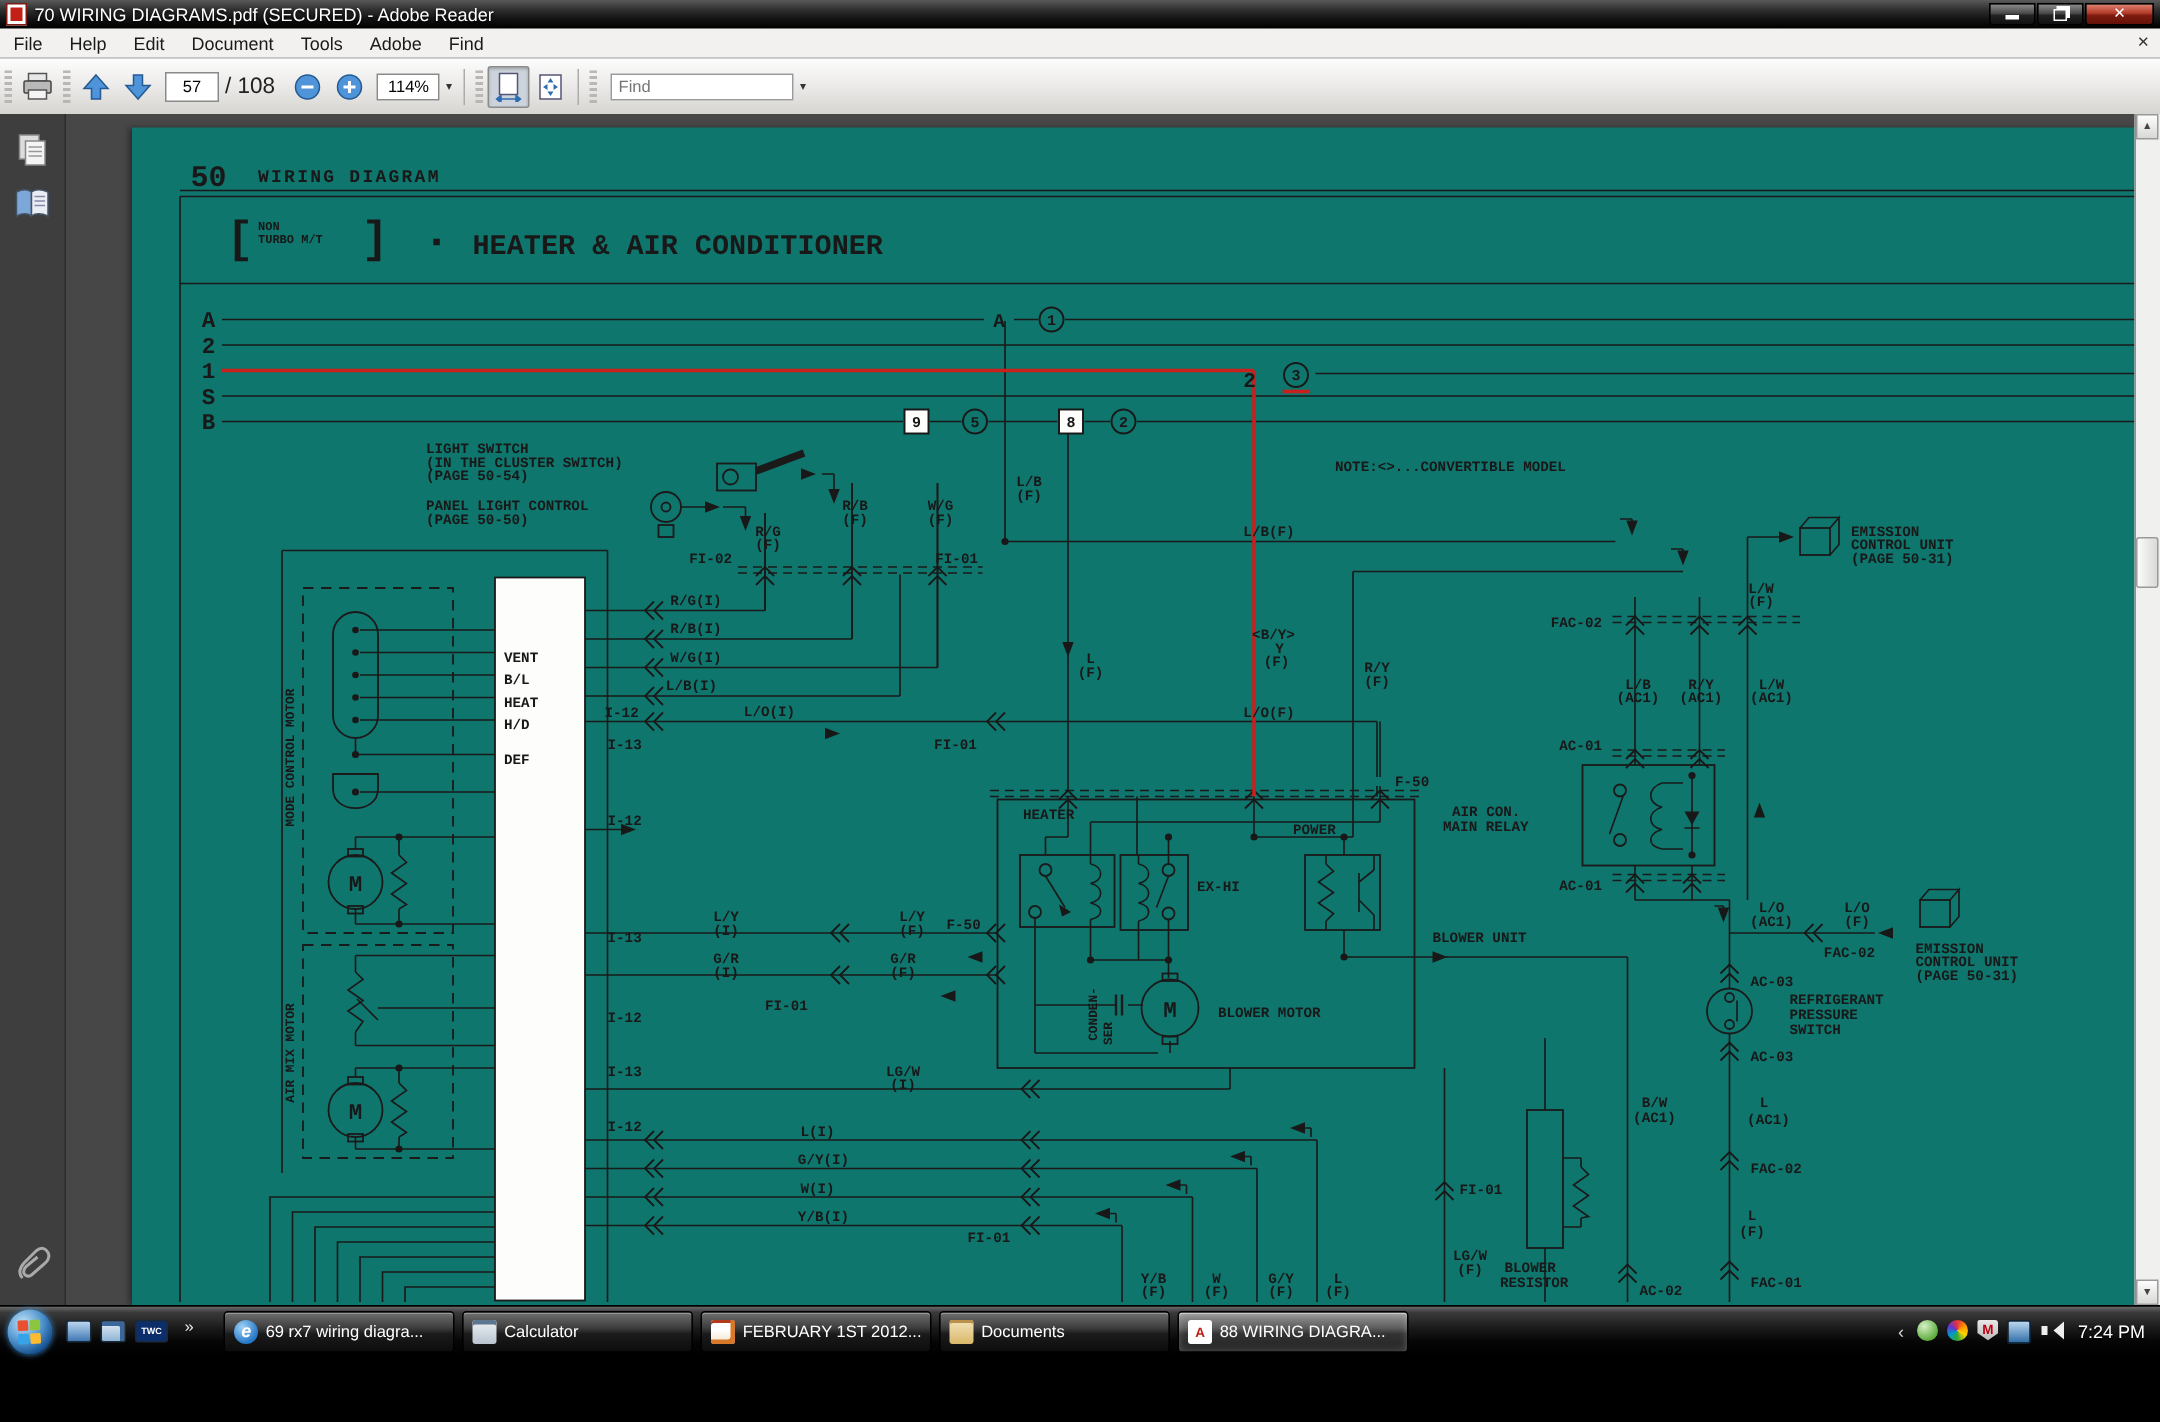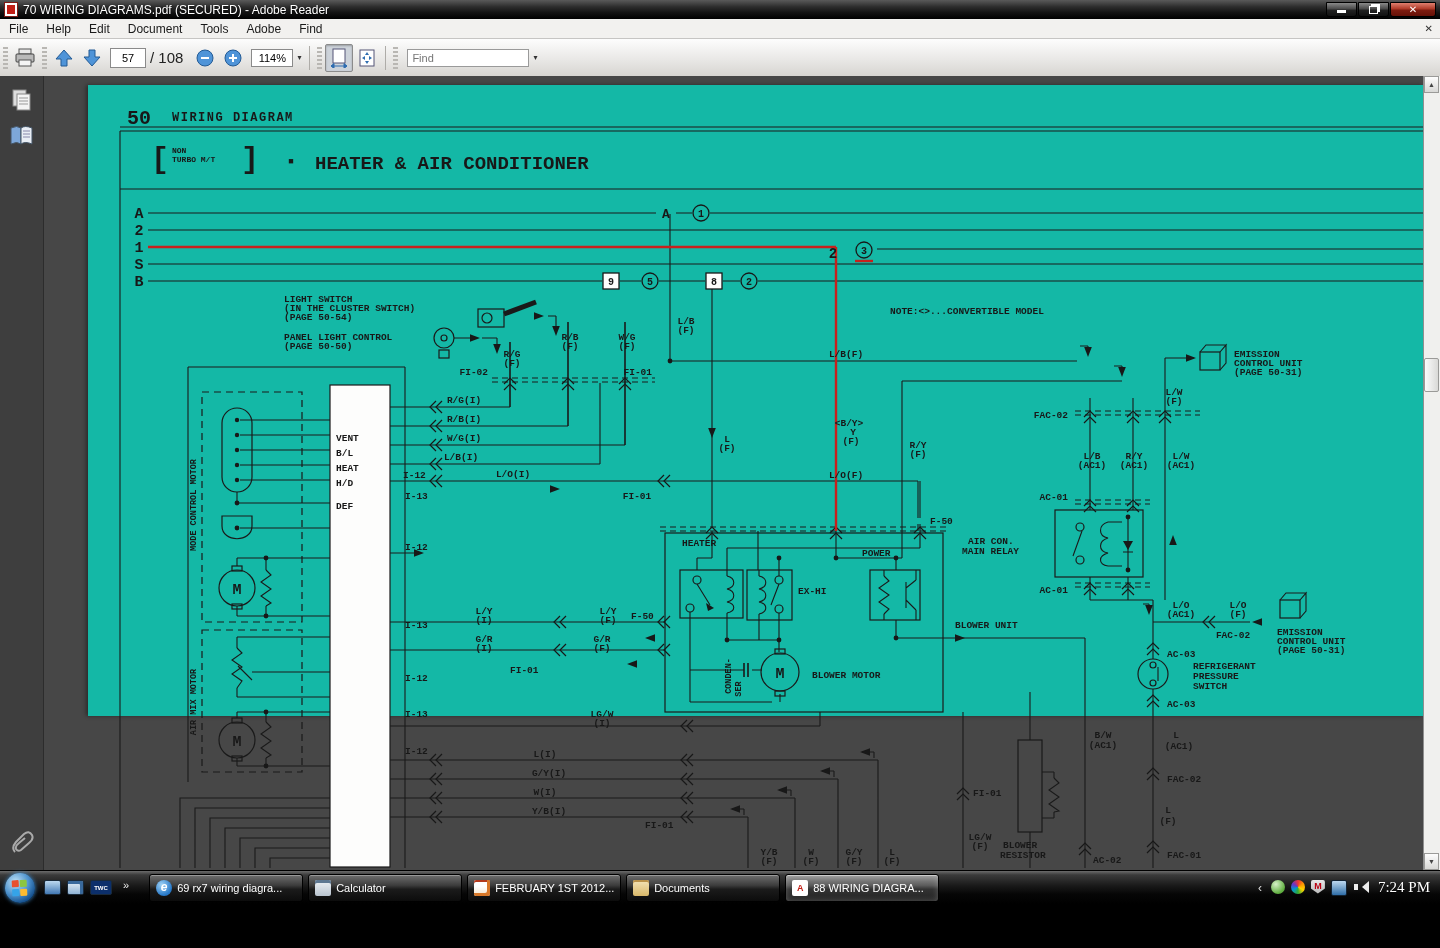--- a/index.html
+++ b/index.html
@@ -35,21 +35,21 @@
   .zoomval{width:40px;height:16px;border:1px solid #8a8a8a;background:#fff;font-size:11px;display:inline-flex;align-items:center;justify-content:center;margin-left:4px;}
   .ddarrow{font-size:8px;color:#333;padding:0 4px;}
   .vsep{width:1px;height:24px;background:#aeaca8;margin:0 4px;}
   .findwrap{display:flex;align-items:center;margin-left:6px;}
   .findinput{width:112px;height:16px;border:1px solid #9a9a9a;font-size:11px;padding:0 4px;color:#333;}
   
   .sidebar{position:absolute;left:0;top:76px;width:43px;height:794px;background:#3e3e3e;border-right:1px solid #2c2c2c;}
   .side-ico{display:block;margin:12px auto 10px auto;}
   .paperclip{position:absolute;left:9px;bottom:10px;}
   .docbg{position:absolute;left:44px;top:76px;width:1380px;height:794px;background:#474747;}
-  .page{position:absolute;left:88px;top:85px;width:1336px;height:631px;background:#14b8a6;box-shadow:-2px 0 4px rgba(0,0,0,.4);}
+  .page{position:absolute;left:88px;top:85px;width:1336px;height:785px;background:#0f766e;box-shadow:-2px 0 4px rgba(0,0,0,.4);}
   .page svg{display:block;}
   .dlab{font-family:"Liberation Mono","DejaVu Sans Mono",monospace;font-weight:700;fill:#181818;}
   
   .scrollbar{position:absolute;right:0;top:76px;width:16px;height:794px;background:#f0f0ee;border-left:1px solid #8f8f8f;}
   .sb-btn{position:absolute;left:0;width:15px;height:17px;background:linear-gradient(#fdfdfd,#d8d8d6);border:1px solid #9a9a98;box-sizing:border-box;
     display:flex;align-items:center;justify-content:center;font-size:7px;color:#444;}
   .sb-up{top:0;} .sb-down{bottom:0;}
   .sb-thumb{position:absolute;left:0;top:282px;width:15px;height:34px;background:linear-gradient(90deg,#fcfcfc,#d9d9d7);border:1px solid #9a9a98;box-sizing:border-box;border-radius:2px;}
   
   .taskbar{position:absolute;left:0;top:870px;width:100%;height:33px;
@@ -78,21 +78,21 @@
   .tray{margin-left:auto;display:flex;align-items:center;padding-right:10px;}
   .tray-chev{color:#ddd;font-size:12px;margin-right:6px;}
   .tray-ico{width:14px;height:14px;margin:0 3px;border-radius:2px;}
   .update-icon{background:radial-gradient(circle at 35% 30%,#d6f0c8,#5fae3f 70%);border-radius:50%;}
   .color-wheel-icon{background:conic-gradient(#e33,#f90,#ffd400,#3a3,#09c,#63c,#e33);border-radius:50%;}
   .mcafee-shield-icon{background:linear-gradient(#e8e8e8,#b9b9b9);clip-path:polygon(0 0,100% 0,100% 65%,50% 100%,0 65%);color:#b01;font-size:9px;font-weight:bold;text-align:center;line-height:13px;}
   .network-icon{background:linear-gradient(#bcd8ef,#2f6ea8);border:1px solid #123;}
   .volume-icon{position:relative;}
   .volume-icon:before{content:"";position:absolute;left:1px;top:4px;width:4px;height:6px;background:#eee;}
   .volume-icon:after{content:"";position:absolute;left:3px;top:1px;border:6px solid transparent;border-right:7px solid #eee;}
-  .clock{color:#fff;font-size:15px;margin-left:8px;text-shadow:0 1px 1px #000;font-family:Liberation Serif, serif;}
+  .clock{color:#fff;font-size:12px;margin-left:8px;text-shadow:0 1px 1px #000;}
 </style>
 </head>
 <body>
 
 <div id="screen" style="--hl: #c8201d;">
 
   <div class="titlebar">
     <span class="pdficon"></span>
     <span class="wtitle">70 WIRING DIAGRAMS.pdf (SECURED) - Adobe Reader</span>
     <span class="winbtns">

